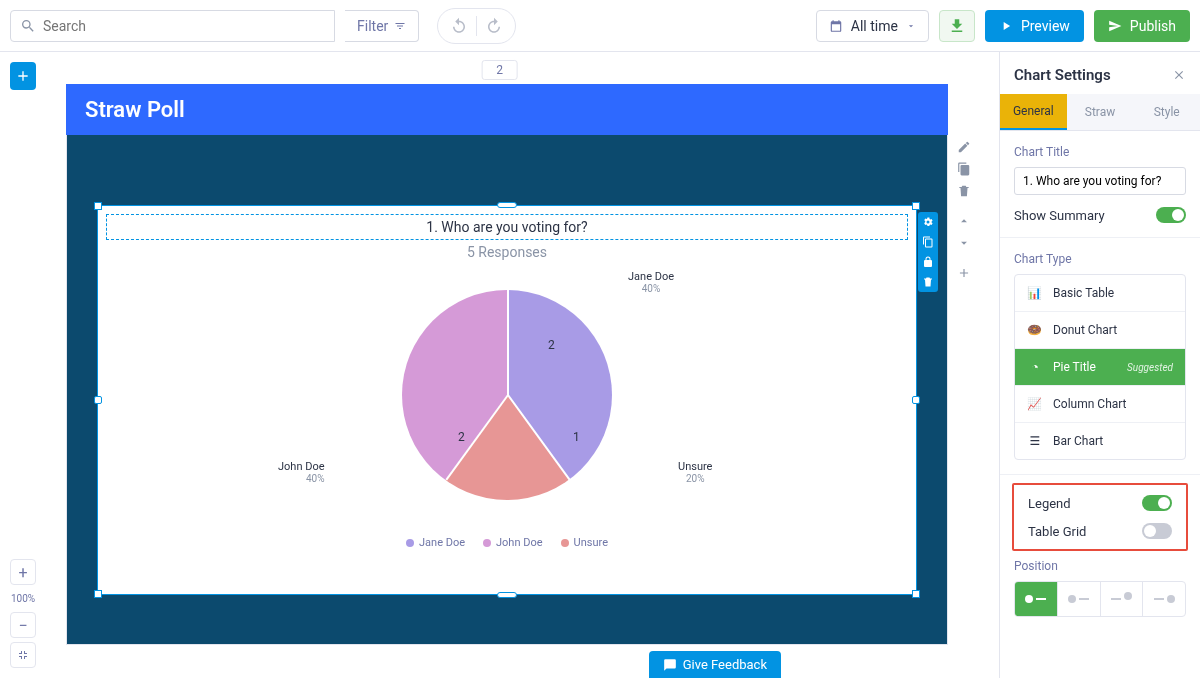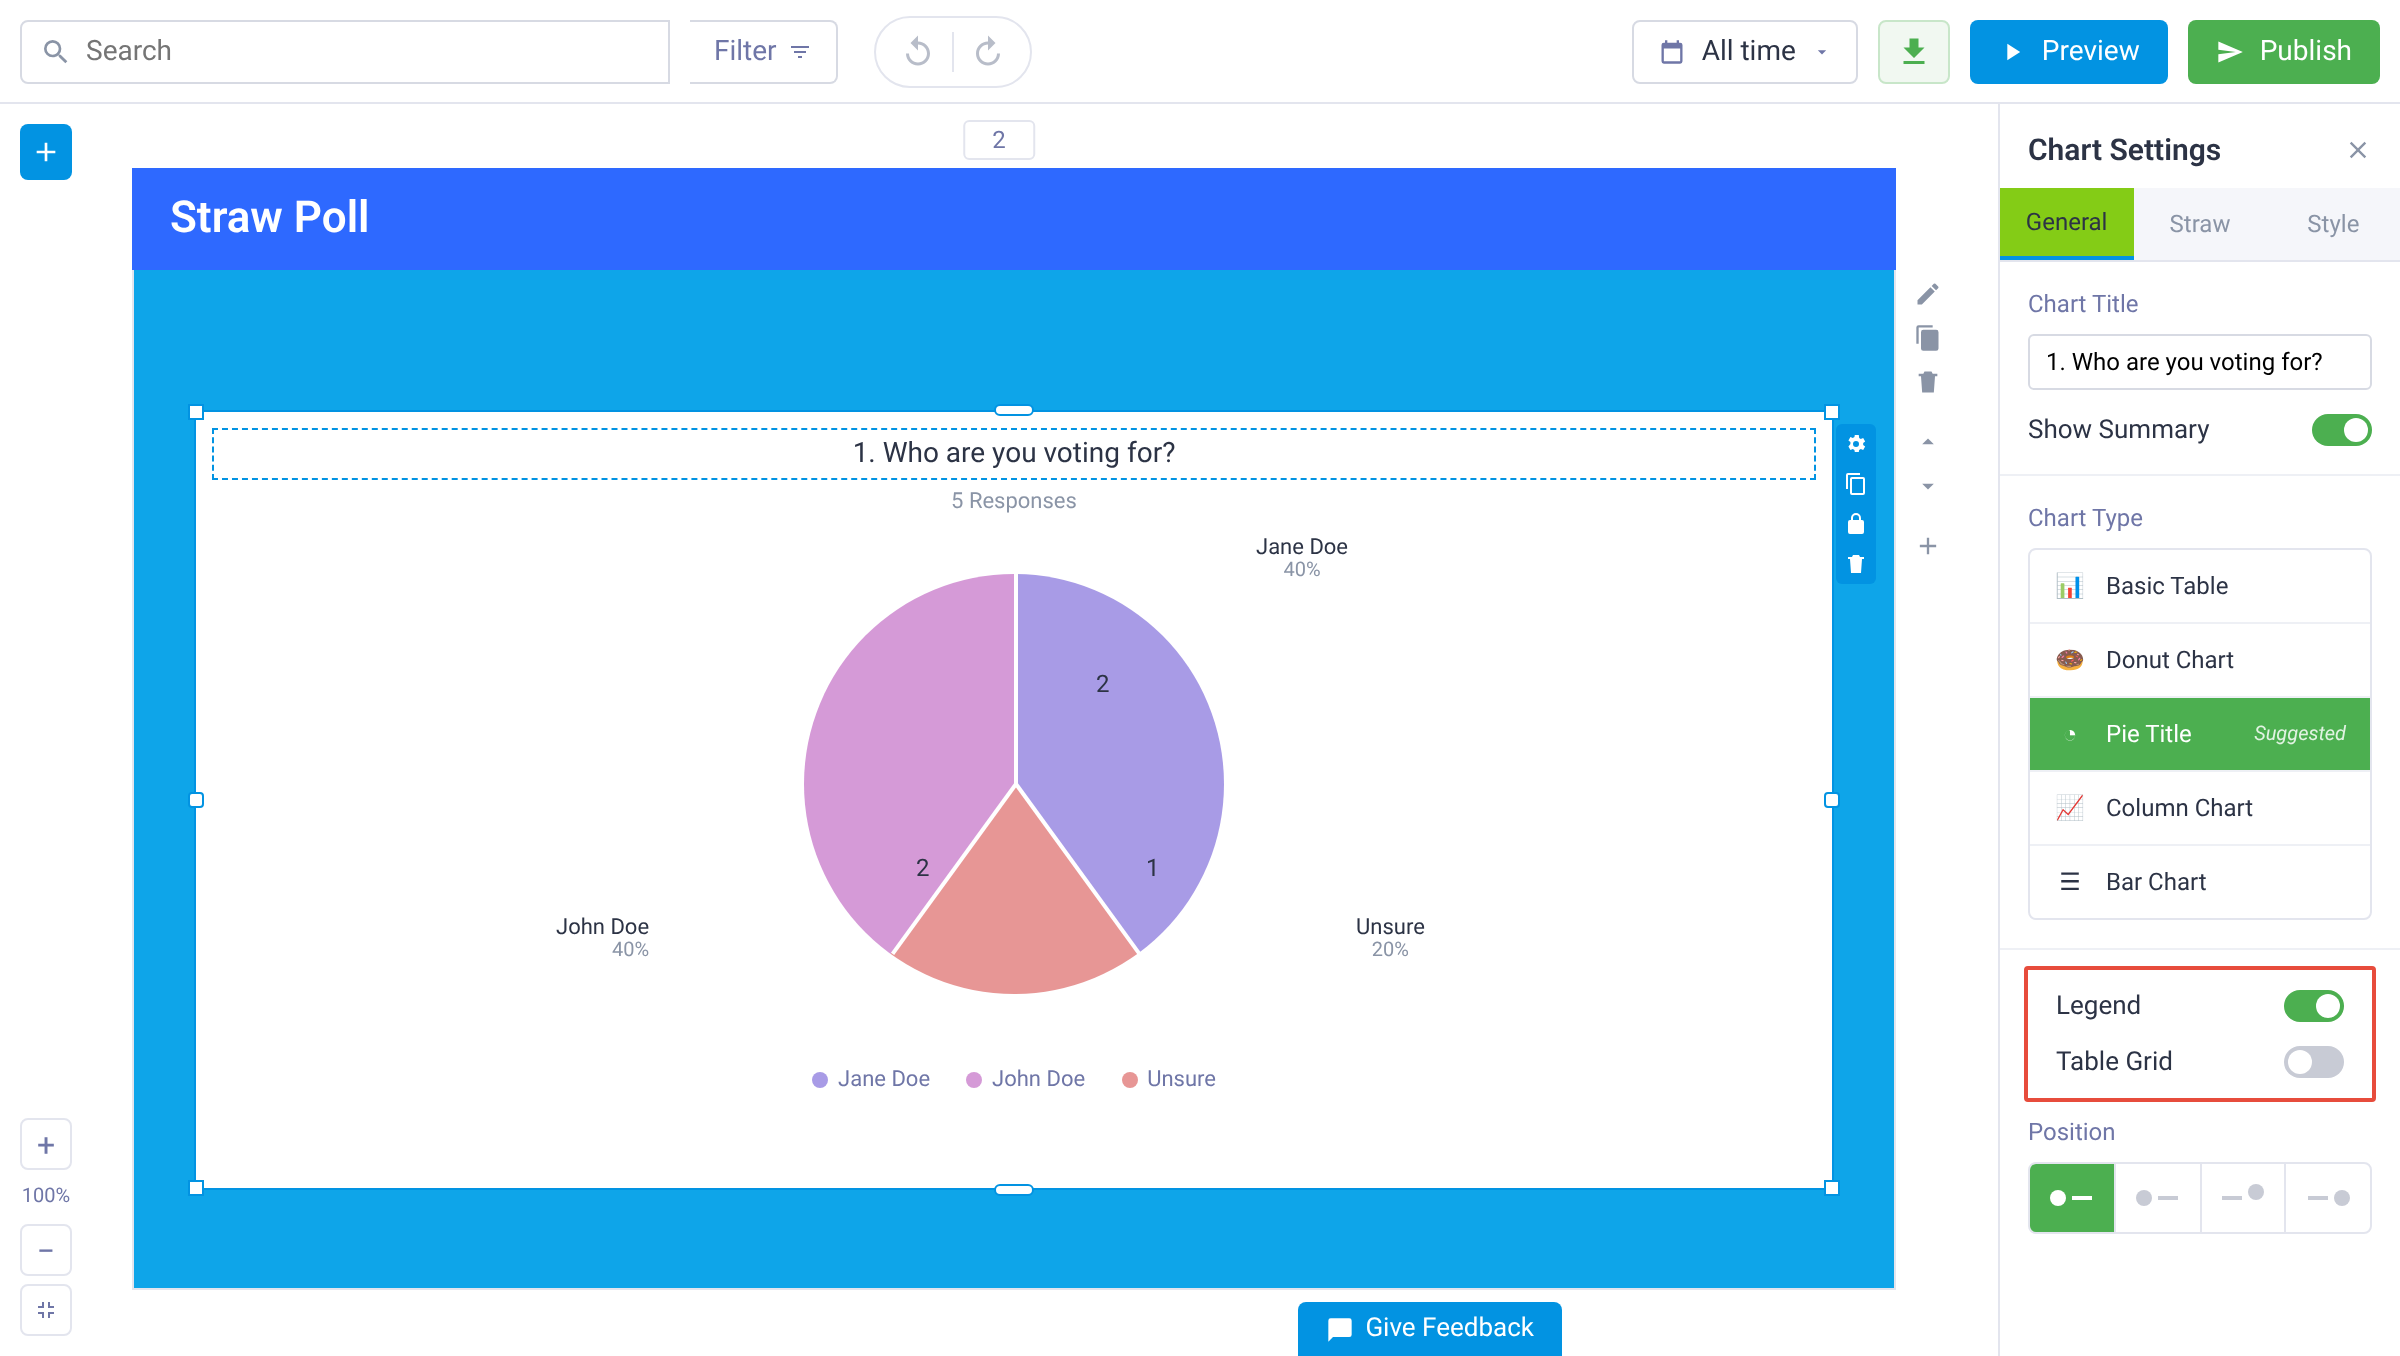--- a/index.html
+++ b/index.html
@@ -27,21 +27,21 @@
 
 
 .add-btn { position: absolute; left: 10px; top: 10px; width: 26px; height: 28px; background: #0293e2; border-radius: 4px; display: flex; align-items: center; justify-content: center; cursor: pointer; }
 .add-btn svg { width: 16px; height: 16px; fill: #fff; }
 .zoom-ctrls { position: absolute; left: 10px; bottom: 10px; display: flex; flex-direction: column; gap: 4px; align-items: center; }
 .zoom-ctrls button { width: 26px; height: 26px; border: 1px solid #e3e5ee; border-radius: 4px; background: #fff; font-size: 16px; color: #6f76a7; cursor: pointer; display:flex; align-items:center; justify-content:center;}
 .zoom-ctrls .zoom-label { font-size: 10px; color: #6f76a7; padding: 4px 0; }
 
 
 .page-tab { position: absolute; left: 50%; top: 8px; transform: translateX(-50%); border: 1px solid #e3e5ee; border-radius: 3px; padding: 2px 14px; font-size: 12px; color: #6f76a7; background:#fff; }
-.report-page { position: absolute; left: 66px; top: 32px; width: 882px; background: #0ea5e9; }
+.report-page { position: absolute; left: 66px; top: 32px; width: 882px; background: #0c4a6e; }
 .page-header { background: #2e69ff; color: #fff; font-size: 22px; font-weight: 600; padding: 12px 18px; border: 1px solid #2e69ff; }
 .page-body { border-left: 1px solid #e3e5ee; border-right: 1px solid #e3e5ee; border-bottom: 1px solid #e3e5ee; min-height: 510px; position: relative; }
 
 
 .page-side-tools { position: absolute; left: 952px; top: 84px; display:flex; flex-direction:column; gap:0; }
 .page-side-tools button { width: 24px; height: 22px; border: none; background: transparent; cursor: pointer; color: #8a94a6; display:flex; align-items:center; justify-content:center;}
 .page-side-tools svg { width: 14px; height: 14px; fill: #8a94a6; }
 .page-side-tools .sep { height: 8px; }
 
 
@@ -50,21 +50,21 @@
 .handle.tl { left: -4px; top: -4px; }
 .handle.tr { right: -4px; top: -4px; }
 .handle.bl { left: -4px; bottom: -4px; }
 .handle.br { right: -4px; bottom: -4px; }
 .handle.ml { left: -4px; top: 50%; margin-top:-4px; border-radius:2px;}
 .handle.mr { right: -4px; top: 50%; margin-top:-4px; border-radius:2px;}
 .handle.tm { left: 50%; top: -4px; margin-left:-10px; width:20px; height:6px; border-radius:3px; }
 .handle.bm { left: 50%; bottom: -4px; margin-left:-10px; width:20px; height:6px; border-radius:3px; }
 
 .chart-title-box { margin: 8px 8px 0 8px; border: 1px dashed #0293e2; text-align: center; padding: 4px; font-size: 14px; color: #2c3345; }
-.chart-subtitle { text-align: center; font-size: 11px; color: #8a94a6; margin: 4px 0 10px; }
+.chart-subtitle { text-align: center; font-size: 14px; color: #8a94a6; margin: 4px 0 10px; }
 
 .chart-toolbar { position: absolute; right: -22px; top: 6px; width: 20px; display: flex; flex-direction: column; background: #0293e2; border-radius: 3px; }
 .chart-toolbar button { width: 20px; height: 20px; border: none; background: transparent; cursor: pointer; display:flex; align-items:center; justify-content:center;}
 .chart-toolbar svg { width: 12px; height: 12px; fill: #fff; }
 
 
 .pie-wrap { position: relative; width: 100%; height: 260px; display:flex; justify-content:center; }
 .pie { width: 210px; height: 210px; border-radius: 50%; position: relative; margin-top: 20px;
   background: conic-gradient(#a89be6 0deg 144deg, #e79695 144deg 216deg, #d59ad7 216deg 360deg);
 }
@@ -80,21 +80,21 @@
 .legend span { display:flex; align-items:center; gap:5px; }
 .legend i { width: 8px; height: 8px; border-radius: 50%; display:inline-block;}
 
 
 .settings { width: 201px; border-left: 1px solid #e3e5ee; height: 100%; overflow-y: auto; font-size: 13px; }
 .settings-header { display: flex; align-items: center; justify-content: space-between; padding: 14px 14px 10px; }
 .settings-header h3 { font-size: 15px; font-weight: 600; }
 .close-icon { width: 14px; height: 14px; fill: #8a94a6; cursor: pointer; }
 .tabs { display: flex; border-bottom: 1px solid #e3e5ee; }
 .tabs button { flex: 1; border: none; background: #f5f6fa; padding: 10px 0; font-size: 12px; color: #8a94a6; cursor: pointer; }
-.tabs button.active { background: #84cc16; color: #2c3345; border-bottom: 2px solid #0293e2; }
+.tabs button.active { background: #eab308; color: #2c3345; border-bottom: 2px solid #0293e2; }
 .section { padding: 14px; border-bottom: 1px solid #eef0f5; }
 .section-label { font-size: 12px; color: #6f76a7; margin-bottom: 8px; display:block;}
 .text-input { width: 100%; height: 28px; border: 1px solid #d7dae3; border-radius: 3px; padding: 0 8px; font-size: 12px; }
 .row { display:flex; align-items:flex-end; justify-content:space-between; margin-top: 12px;}
 .toggle { position: relative; width: 30px; height: 16px; border-radius: 8px; cursor: pointer; }
 .toggle.on { background: #4caf50; }
 .toggle.off { background: #c8cbd5; }
 .toggle .knob { position:absolute; width:12px; height:12px; background:#fff; border-radius:50%; top:2px; transition: all .15s;}
 .toggle.on .knob { right: 2px; }
 .toggle.off .knob { left: 2px; }

